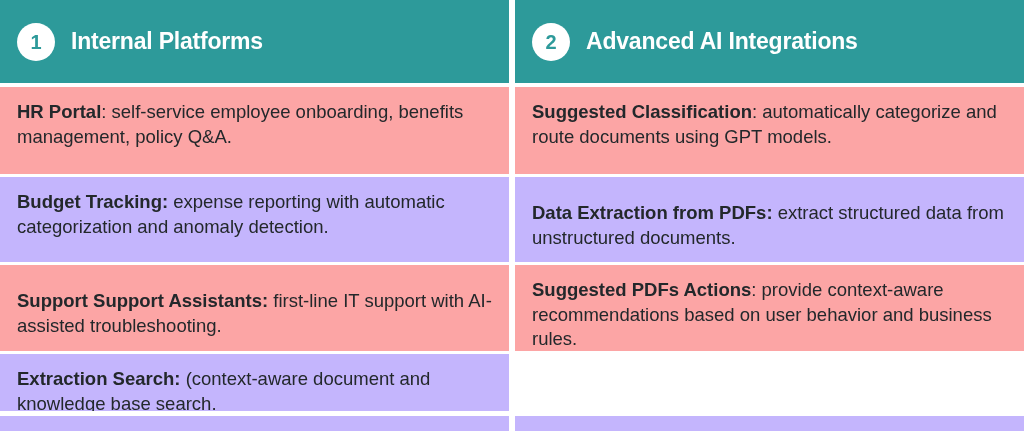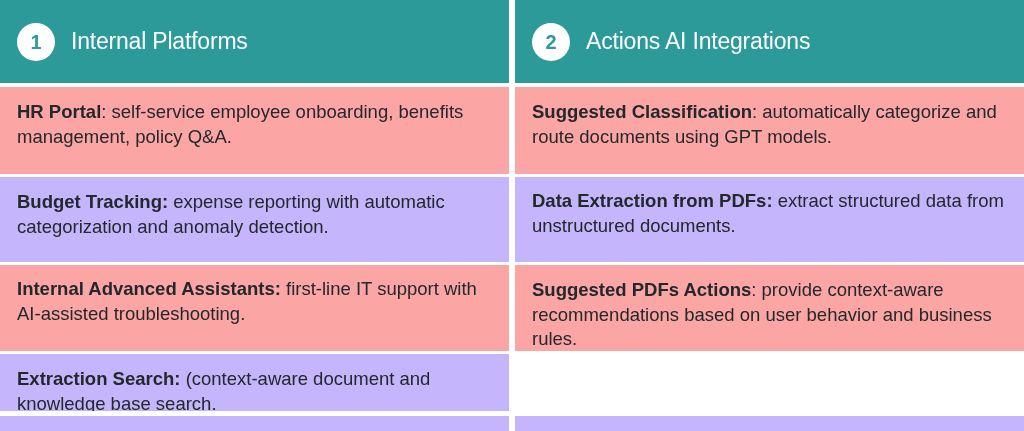--- a/index.html
+++ b/index.html
@@ -41,39 +41,39 @@
     justify-content: center;
     font-size: 20px;
     font-weight: bold;
     line-height: 1;
     margin-right: 16px;
   }
 
   .header-title {
     color: #ffffff;
     font-size: 23px;
-    font-weight: normal;
+    font-weight: bold;
     letter-spacing: -0.2px;
     white-space: nowrap;
   }
 
   
   .cell {
     padding: 13px 16px 10px 17px;
     font-size: 18.5px;
     line-height: 1.33;
     color: #23282b;
     overflow: hidden;
   }
   .cell.shade-a { background: #fca5a5; }
   .cell.shade-b { background: #c4b5fd; }
 
   .cell .term { font-weight: bold; }
 
-  .cell.tight { padding-top: 12px; }
+  .cell.tight { padding-top: 24px; }
 
   
   .gutter-v { background: #ffffff; }
   .gutter-h { background: #ffffff; grid-column: 1 / -1; }
 </style>
 </head>
 <body>
 
 <div class="table">
 
@@ -83,21 +83,21 @@
     </div>
     <div class="header-title">Internal Platforms</div>
   </div>
 
   <div class="gutter-v"></div>
 
   <div class="header-cell">
     <div class="badge">
       <span>2</span>
     </div>
-    <div class="header-title">Actions AI Integrations</div>
+    <div class="header-title">Advanced AI Integrations</div>
   </div>
 
   <div class="gutter-h"></div>
 
   <div class="cell shade-a">
     <span class="term">HR Portal</span><span>: </span><span>self-service employee onboarding, benefits management, policy Q&amp;A.</span>
   </div>
   <div class="gutter-v"></div>
   <div class="cell shade-a">
     <span class="term">Suggested Classification</span><span>: </span><span>automatically categorize and route documents using GPT models.</span>
@@ -109,21 +109,21 @@
     <span class="term">Budget Tracking:</span><span> </span><span>expense reporting with automatic categorization and anomaly detection.</span>
   </div>
   <div class="gutter-v"></div>
   <div class="cell shade-b tight">
     <span class="term">Data Extraction from PDFs:</span><span> </span><span>extract structured data from unstructured documents.</span>
   </div>
 
   <div class="gutter-h"></div>
 
   <div class="cell shade-a tight">
-    <span class="term">Internal Advanced Assistants:</span><span> </span><span>first-line IT support with AI-assisted troubleshooting.</span>
+    <span class="term">Support Support Assistants:</span><span> </span><span>first-line IT support with AI-assisted troubleshooting.</span>
   </div>
   <div class="gutter-v"></div>
   <div class="cell shade-a">
     <span class="term">Suggested PDFs Actions</span><span>: </span><span>provide context-aware recommendations based on user behavior and business rules.</span>
   </div>
 
   <div class="gutter-h"></div>
 
   <div class="cell shade-b">
     <span class="term">Extraction Search:</span><span> </span><span>(context-aware document and knowledge base search.</span>

